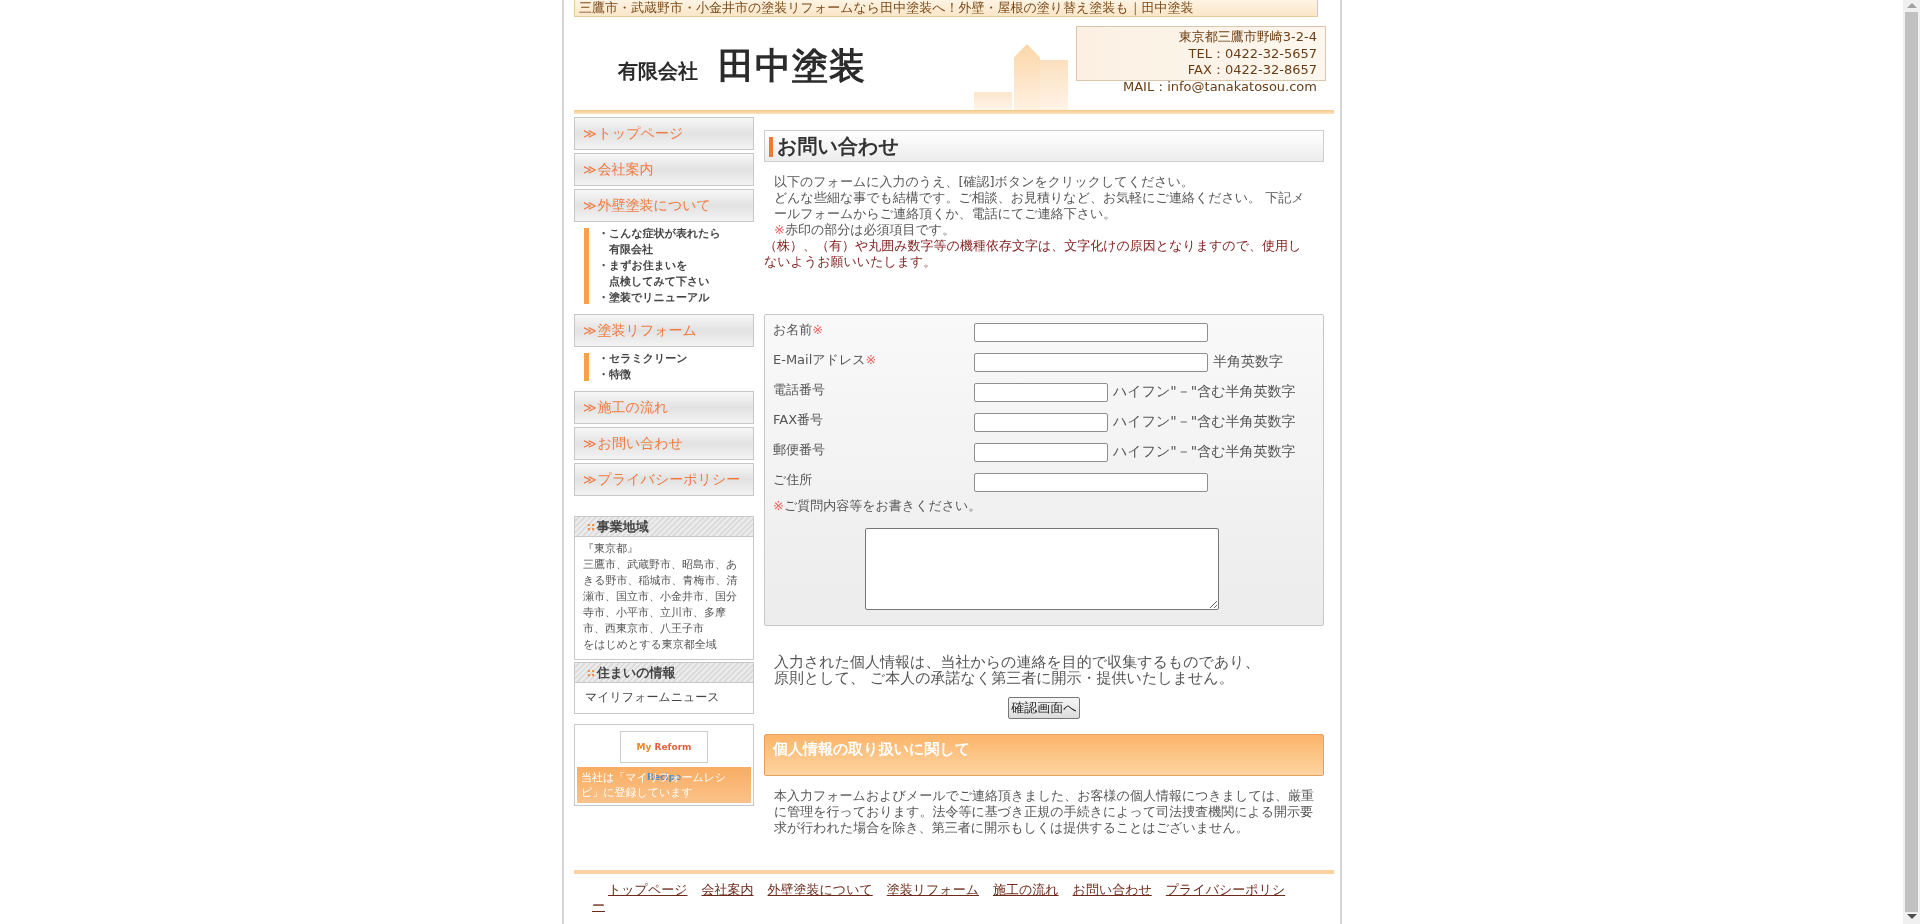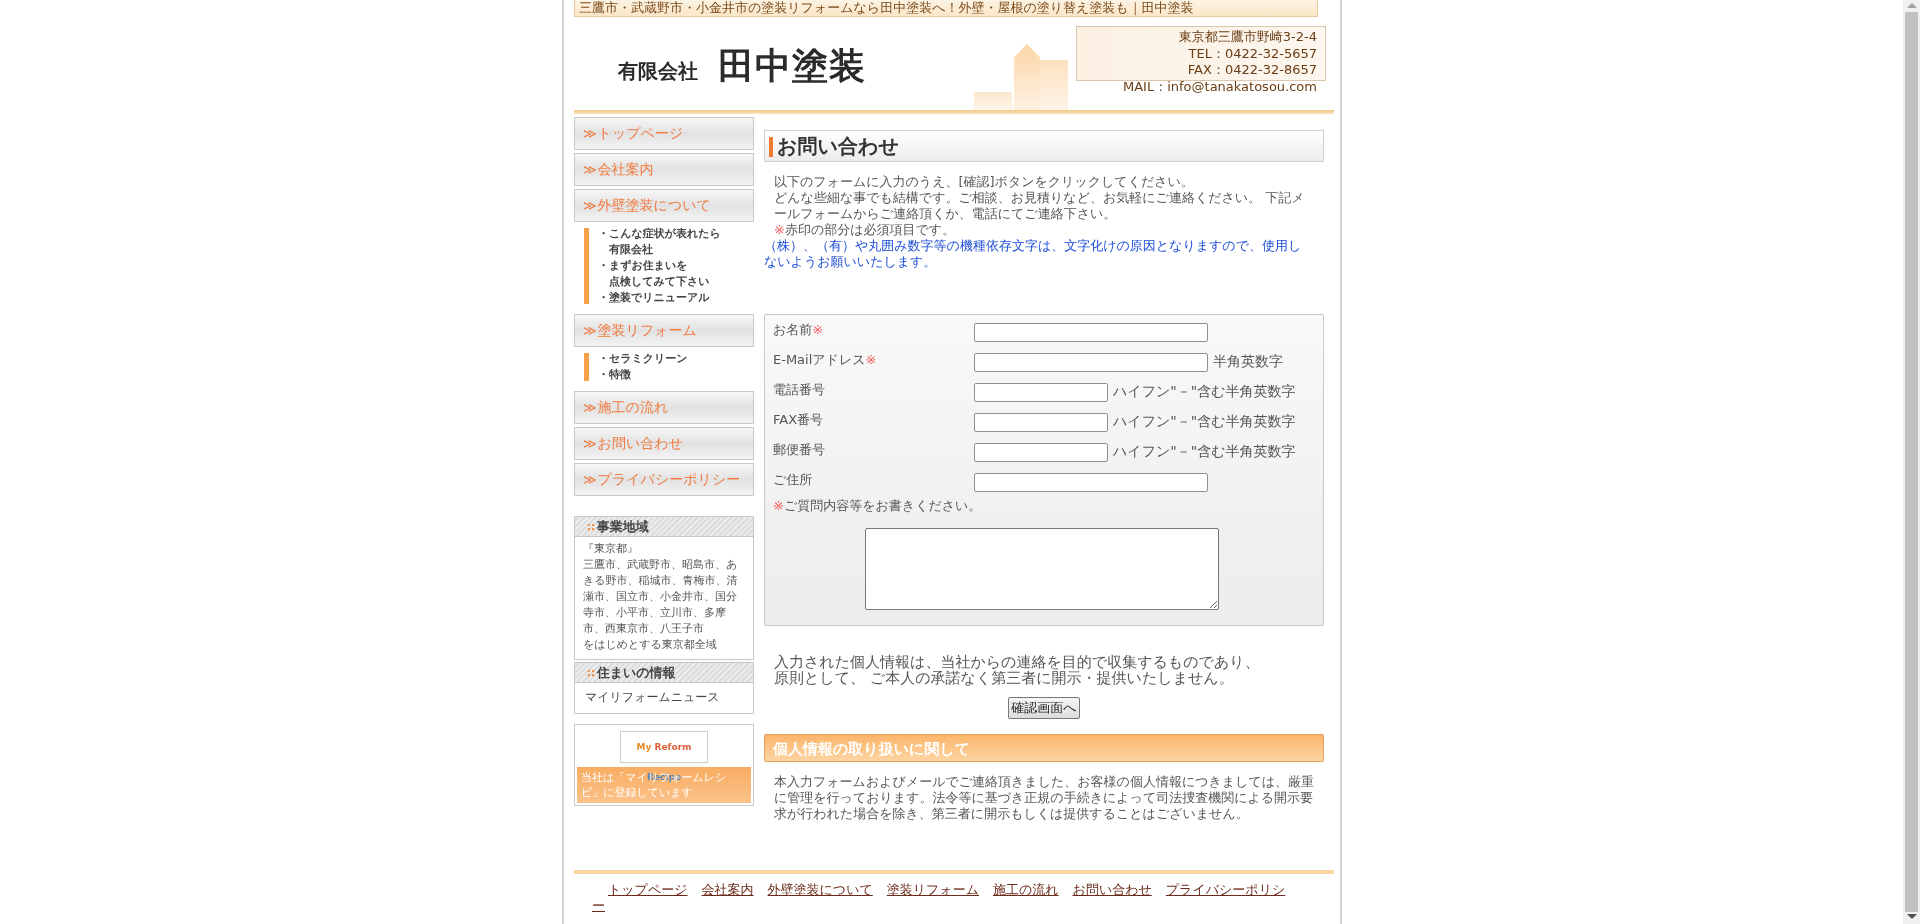--- a/index.html
+++ b/index.html
@@ -56,38 +56,38 @@
 
   
   #main { position: absolute; left: 200px; top: 130px; width: 560px; }
   .page-title {
     height: 32px; border: 1px solid #cfcfcf; background: linear-gradient(#ffffff, #ececec);
     font-size: 20px; font-weight: bold; color: #333; line-height: 30px; padding-left: 12px; position: relative;
   }
   .page-title::before { content: ""; position: absolute; left: 4px; top: 6px; width: 4px; height: 20px; background: #f07a30; }
   .intro { padding: 12px 10px 0 10px; font-size: 13px; line-height: 16px; color: #555; }
   .req { color: #f06060; }
-  .warn { color: #1d4ed8; font-size: 13px; line-height: 16px; padding: 0 0 0 0; margin-left: -10px; }
+  .warn { color: #7f1d1d; font-size: 13px; line-height: 16px; padding: 0 0 0 0; margin-left: -10px; }
   .form-box {
     margin-top: 44px; height: 312px; border: 1px solid #c8c8c8; border-radius: 2px;
     background: linear-gradient(#f9f9f9, #ececec); position: relative; padding: 4px 4px;
   }
   .form-row { height: 30px; position: relative; }
   .form-label { position: absolute; left: 4px; top: 2px; font-size: 13px; color: #555; }
   .form-input { position: absolute; left: 205px; top: 4px; height: 19px; border: 1px solid #8f8f8f; border-radius: 2px; background: #fff; }
   .w-long { width: 234px; }
   .w-short { width: 134px; }
   .form-hint { position: absolute; top: 4px; font-size: 14px; color: #555; }
   .form-note { font-size: 13px; color: #555; padding-left: 4px; margin-top: -2px; }
   .form-textarea { position: absolute; left: 100px; top: 213px; width: 354px; height: 82px; border: 1px solid #777; border-radius: 2px; background: #fff; resize: both; }
   .privacy-lead { padding: 28px 10px 0 10px; font-size: 15px; line-height: 16px; color: #555; }
   .confirm-wrap { text-align: center; margin-top: 11px; }
   .confirm-btn { font-size: 13px; padding: 1px 2px; border: 1px solid #777; border-radius: 2px; background: linear-gradient(#f6f6f6, #dcdcdc); color: #222; font-family: "DejaVu Sans", sans-serif; }
   .section-title {
-    margin-top: 15px; height: 28px; border: 1px solid #e6a060; border-radius: 2px;
+    margin-top: 15px; height: 42px; border: 1px solid #e6a060; border-radius: 2px;
     background: linear-gradient(#fbb56a, #fdd4a2); color: #fff; font-size: 15px; font-weight: bold; line-height: 28px; padding-left: 8px;
   }
   .section-body { padding: 12px 10px 0 10px; font-size: 13px; line-height: 16px; color: #555; }
 
   
   #footer-line { position: absolute; left: 10px; top: 870px; width: 760px; height: 4px; background: #fbd3a0; }
   #footer-nav { position: absolute; left: 28px; top: 882px; width: 720px; font-size: 13px; line-height: 16px; }
   #footer-nav a { color: #6b2a1a; text-decoration: underline; margin-right: 14px; }
   #footer-nav a:first-child { margin-left: 16px; }
 

